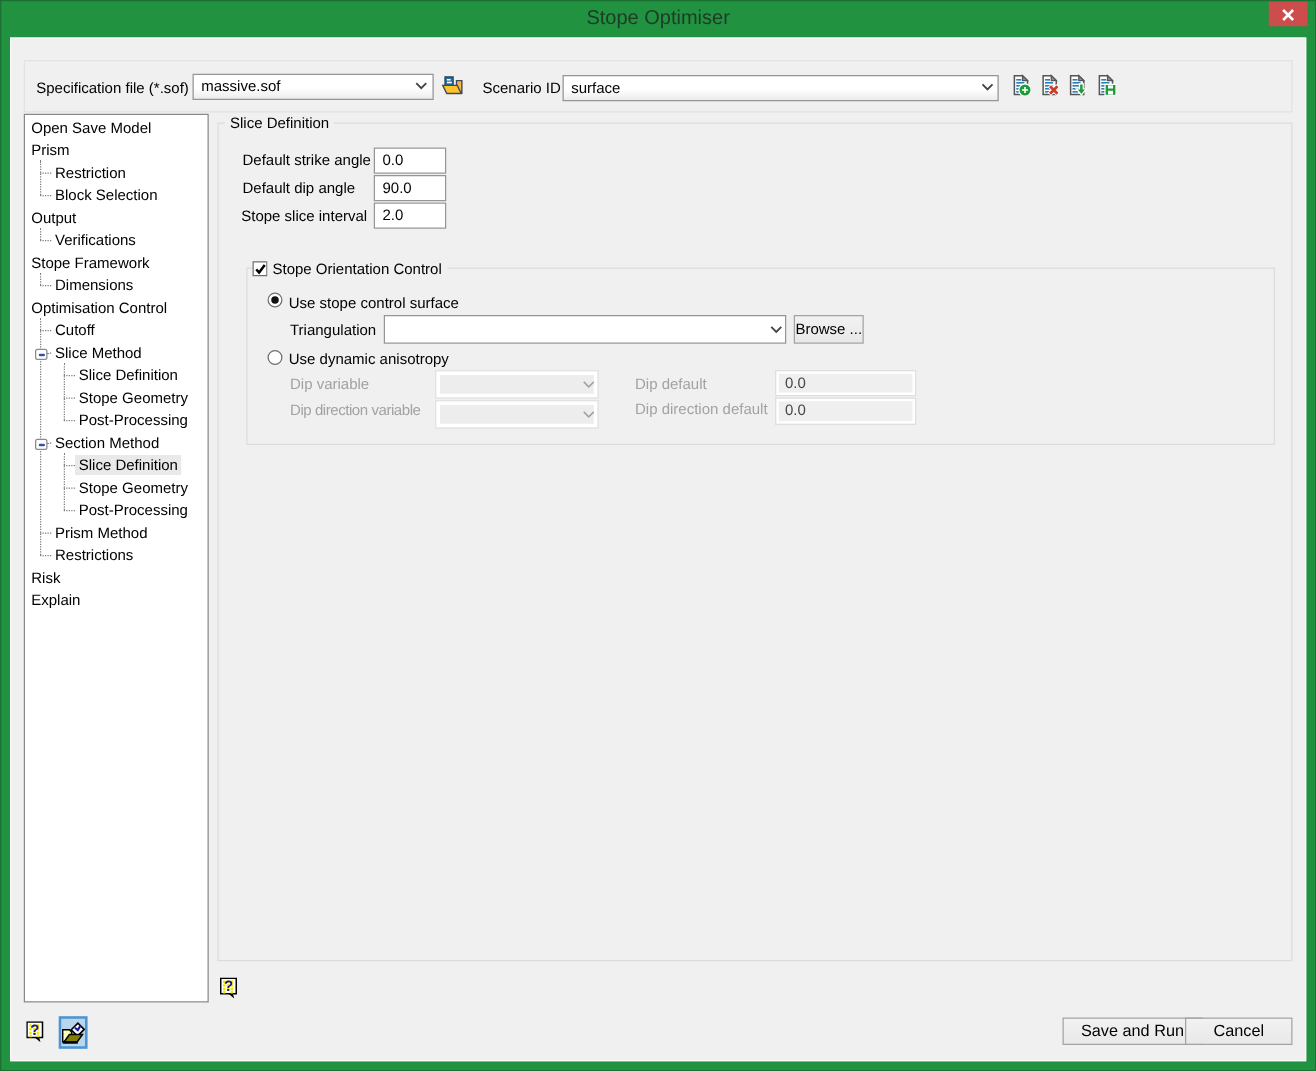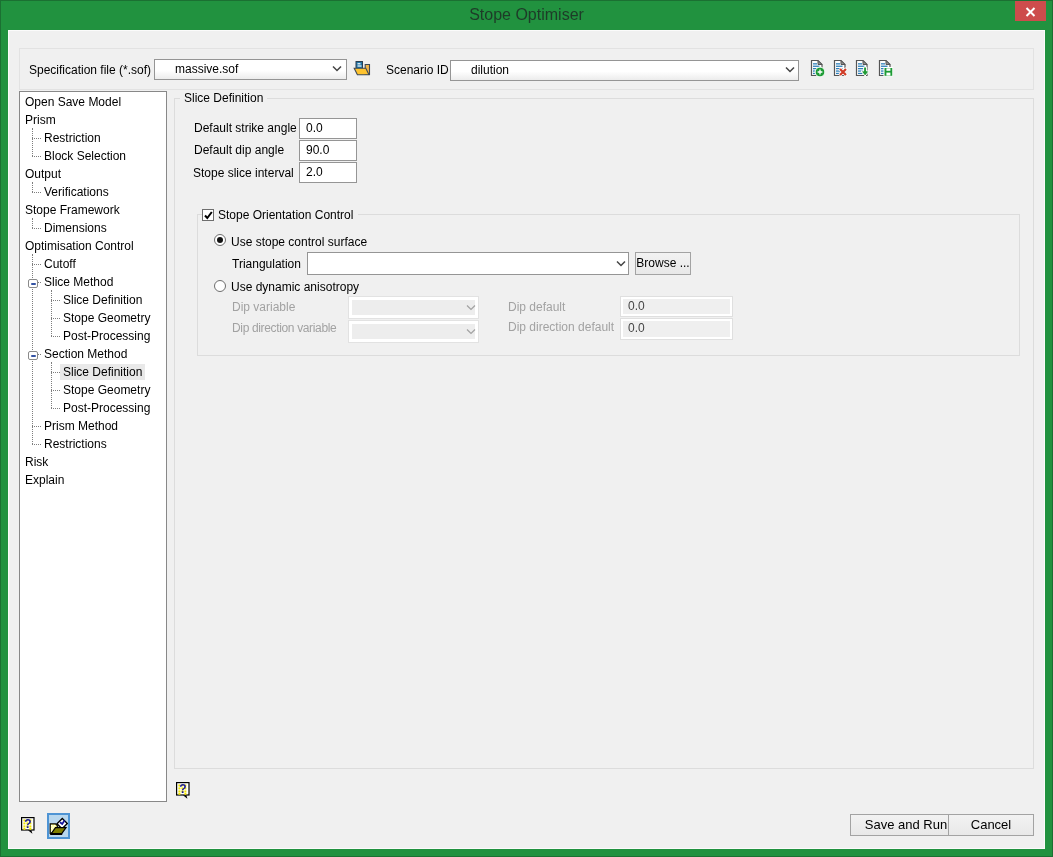--- a/index.html
+++ b/index.html
@@ -5,21 +5,21 @@
 * { margin:0; padding:0; box-sizing:border-box; }
 html,body { width:1053px; height:857px; overflow:hidden; }
 body { position:relative; font-family:"Liberation Sans", sans-serif; font-size:12px; color:#000; background:#21923f; }
 .abs { position:absolute; }
 #frame { left:0; top:0; width:1053px; height:857px; border:1px solid #1b7032; z-index:50; pointer-events:none; }
 #title { left:0; top:0; width:1053px; height:14px; line-height:30px; text-align:center; font-size:16px; color:#1e3b28; }
 #close { left:1015px; top:1px; width:31px; height:20px; background:#cd4c4c; }
 #content { left:8px; top:30px; width:1037px; height:819px; background:#f0f0f0; border:1px solid #fbfbfb; }
 #topbox { left:19px; top:48px; width:1015px; height:42px; border:1px solid #e2e2e2; }
 .lbl { position:absolute; height:16px; line-height:16px; white-space:nowrap; }
-.combo { position:absolute; background:#fff; border:1px solid #959595; line-height:19px; padding-left:20px; white-space:nowrap; }
+.combo { position:absolute; background:#fff; border:1px solid #959595; line-height:19px; padding-left:6px; white-space:nowrap; }
 .combo.grad { background:linear-gradient(180deg,#fff 55%,#ececec); }
 .chev { position:absolute; }
 #tree { left:19px; top:91px; width:148px; height:711px; background:#fff; border:1px solid #888; }
 .tn { position:absolute; height:16px; line-height:16px; white-space:nowrap; }
 .tline { position:absolute; }
 .vdot { border-left:1px dotted #7e7e7e; width:0; }
 .hdot { border-top:1px dotted #7e7e7e; height:0; }
 .fieldset { position:absolute; border:1px solid #dcdcdc; }
 .legend { position:absolute; background:#f0f0f0; padding:0 4px; height:14px; line-height:14px; white-space:nowrap; }
 .input { position:absolute; background:#fff; border:1px solid #959595; line-height:19px; padding-left:6px; }
@@ -49,21 +49,21 @@
     <path d="M1 1.5 L5 5.5 L9 1.5" fill="none" stroke="#444" stroke-width="1.5"></path>
   </svg>
 <svg class="abs" id="folder1" style="left:353px;top:60px;" width="19" height="18">
  <rect x="3" y="1.5" width="6.5" height="8" fill="#1e74a8" stroke="#2c3e50" stroke-width="1"></rect>
  <rect x="4.5" y="3.2" width="3" height="1.2" fill="#fff"></rect>
  <rect x="4.5" y="5.4" width="4" height="1.2" fill="#fff"></rect>
  <path d="M12.2 4.5 h4.3 v10 h-4.3 z" fill="#f3b64b" stroke="#3f4a56" stroke-width="1.1"></path>
  <path d="M1.2 8.3 L12.8 8.3 L16 14.8 L4.4 14.8 z" fill="#fec32f" stroke="#3f4a56" stroke-width="1.1"></path>
 </svg>
 <div class="lbl" style="left:386px;top:62px;">Scenario ID</div>
-<div class="combo grad" style="left:450px;top:60px;width:349px;height:21px;">dilution</div>
+<div class="combo grad" style="left:450px;top:60px;width:349px;height:21px;">surface</div>
 <svg class="chev" style="left:785px;top:66px;" width="10" height="8">
     <path d="M1 1.5 L5 5.5 L9 1.5" fill="none" stroke="#444" stroke-width="1.5"></path>
   </svg>
 
 <div id="icons" class="abs" style="left:810px;top:59px;"><svg width="15" height="18" style="margin-right:7.5px">
   <path d="M1.5 1.5 h6.5 l4 4 v11 h-10.5 z" fill="#fdfdfd" stroke="#555" stroke-width="1.2"></path>
   <path d="M8 1.5 l4 4 h-4 z" fill="#909090" stroke="#555" stroke-width="1"></path>
   <rect x="3" y="4.2" width="4" height="1.3" fill="#2e7fb8"></rect>
   <rect x="3" y="6.6" width="6.5" height="1.3" fill="#2e7fb8"></rect>
   <rect x="3" y="9" width="6.5" height="1.3" fill="#2e7fb8"></rect>

